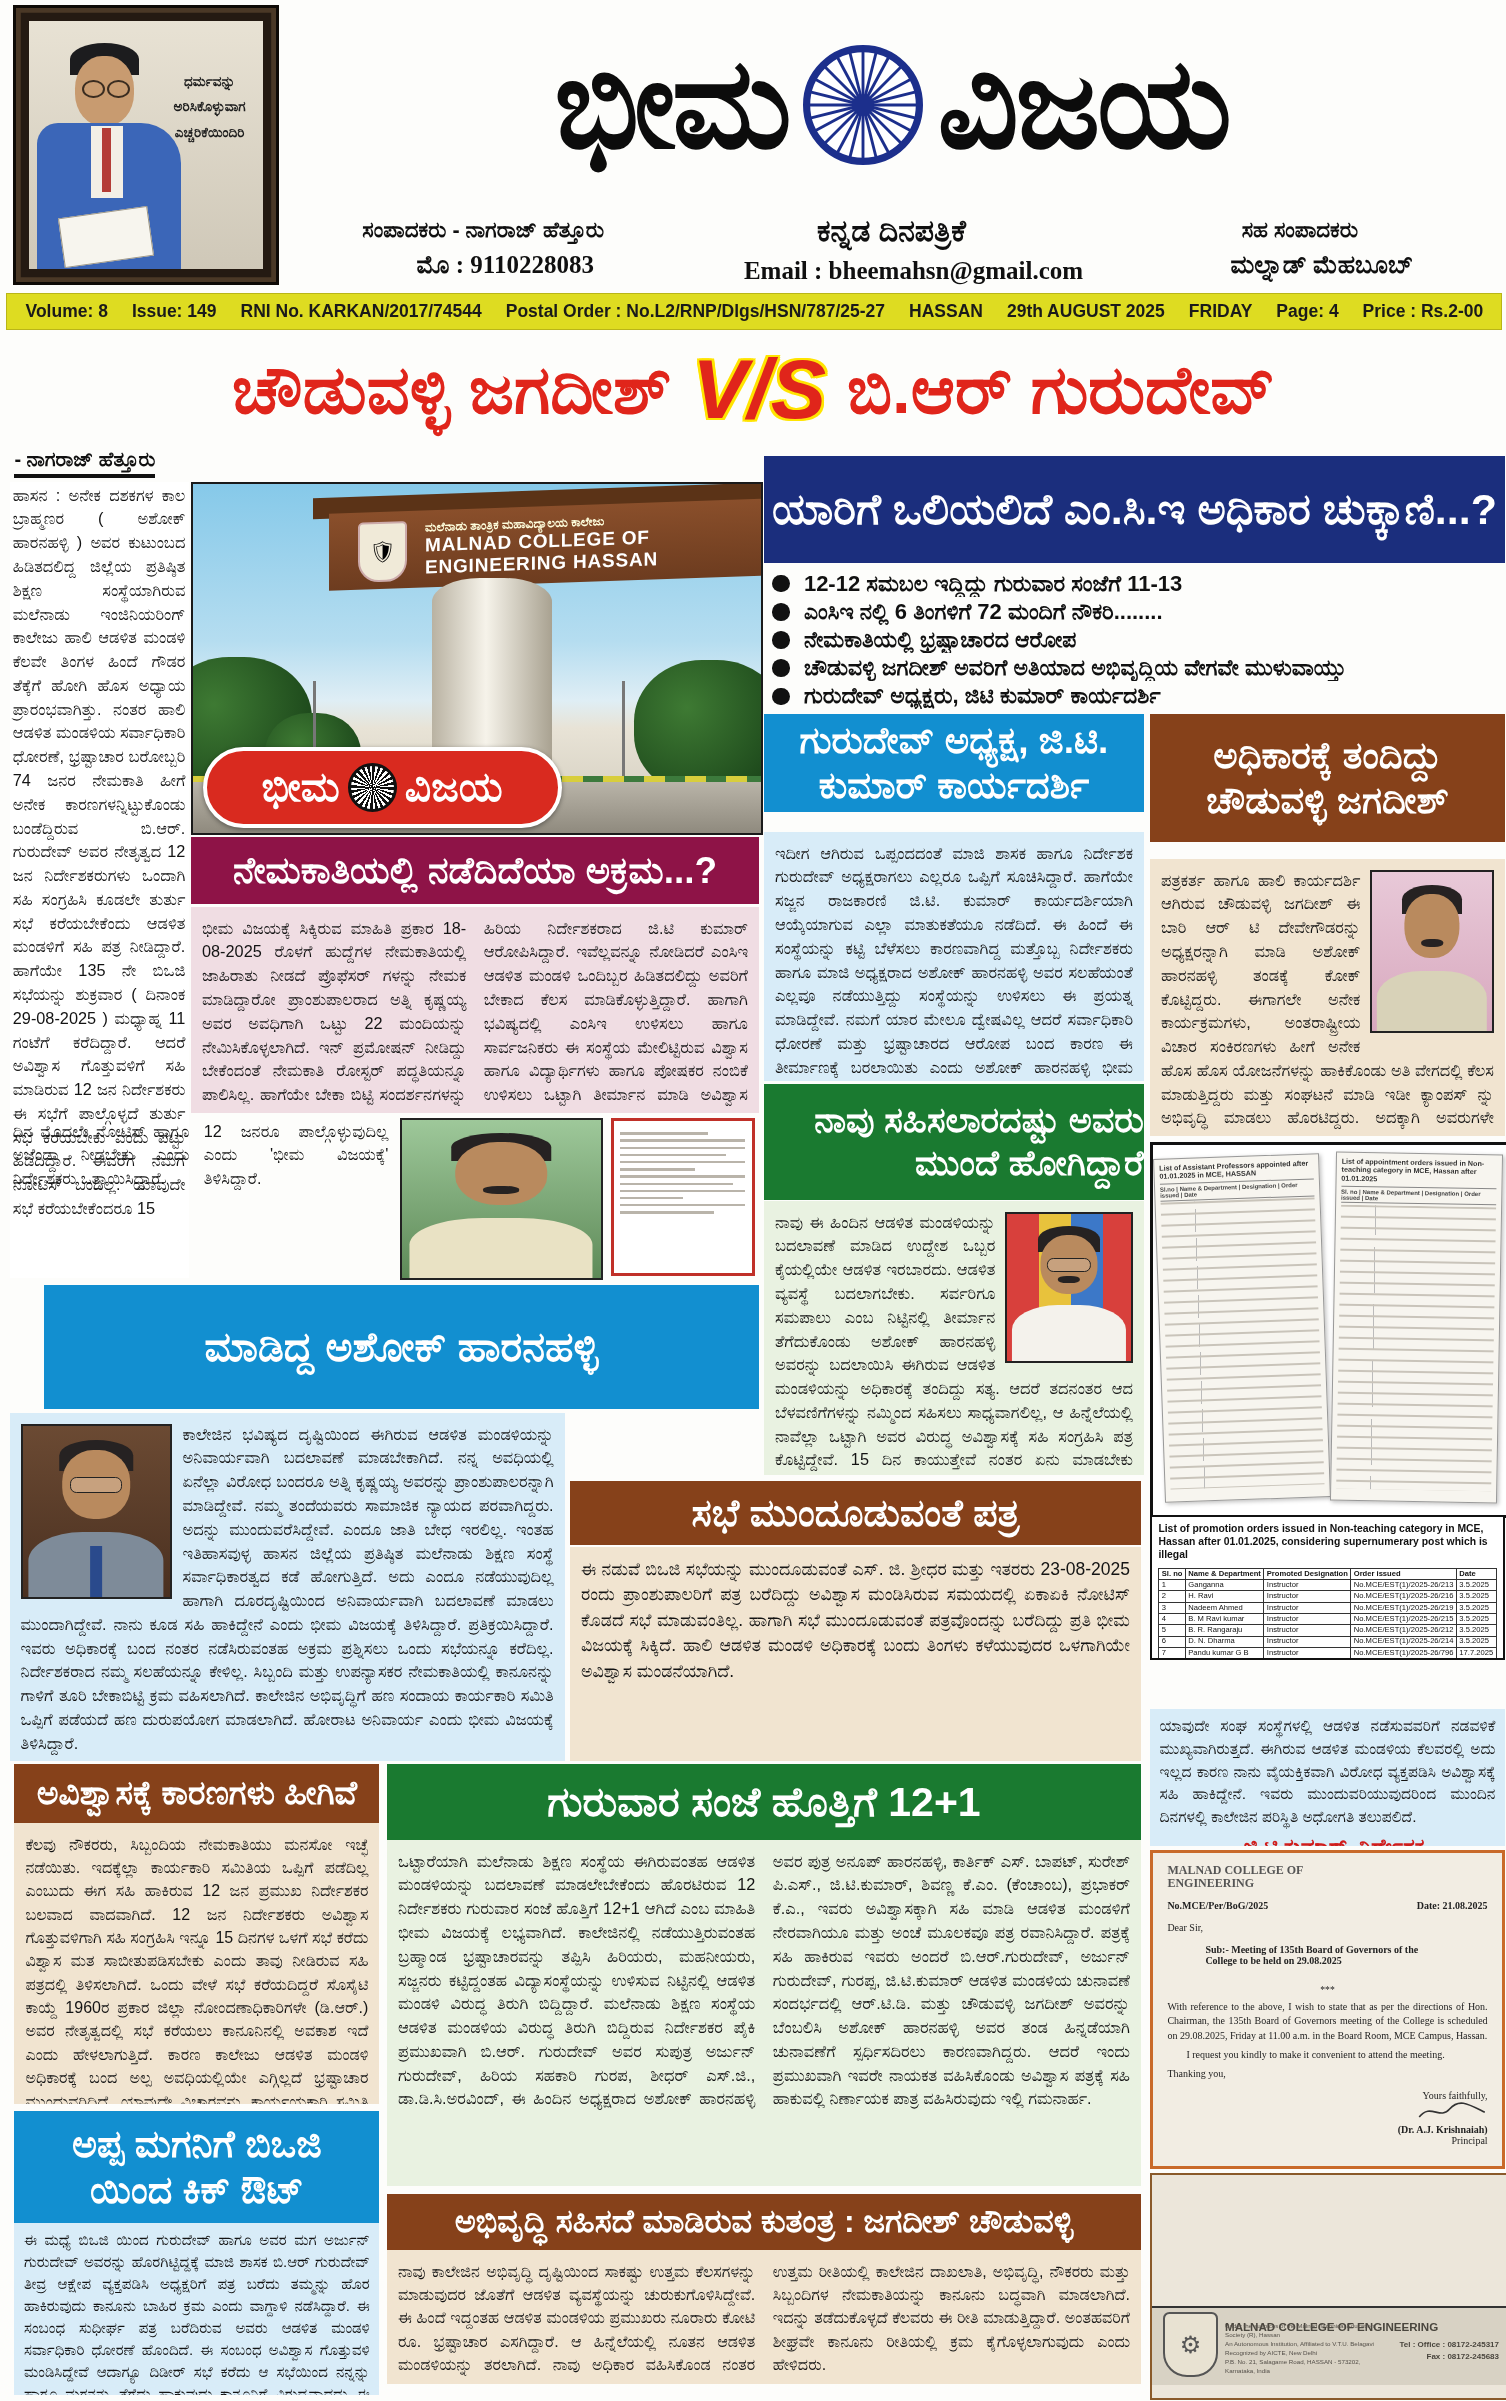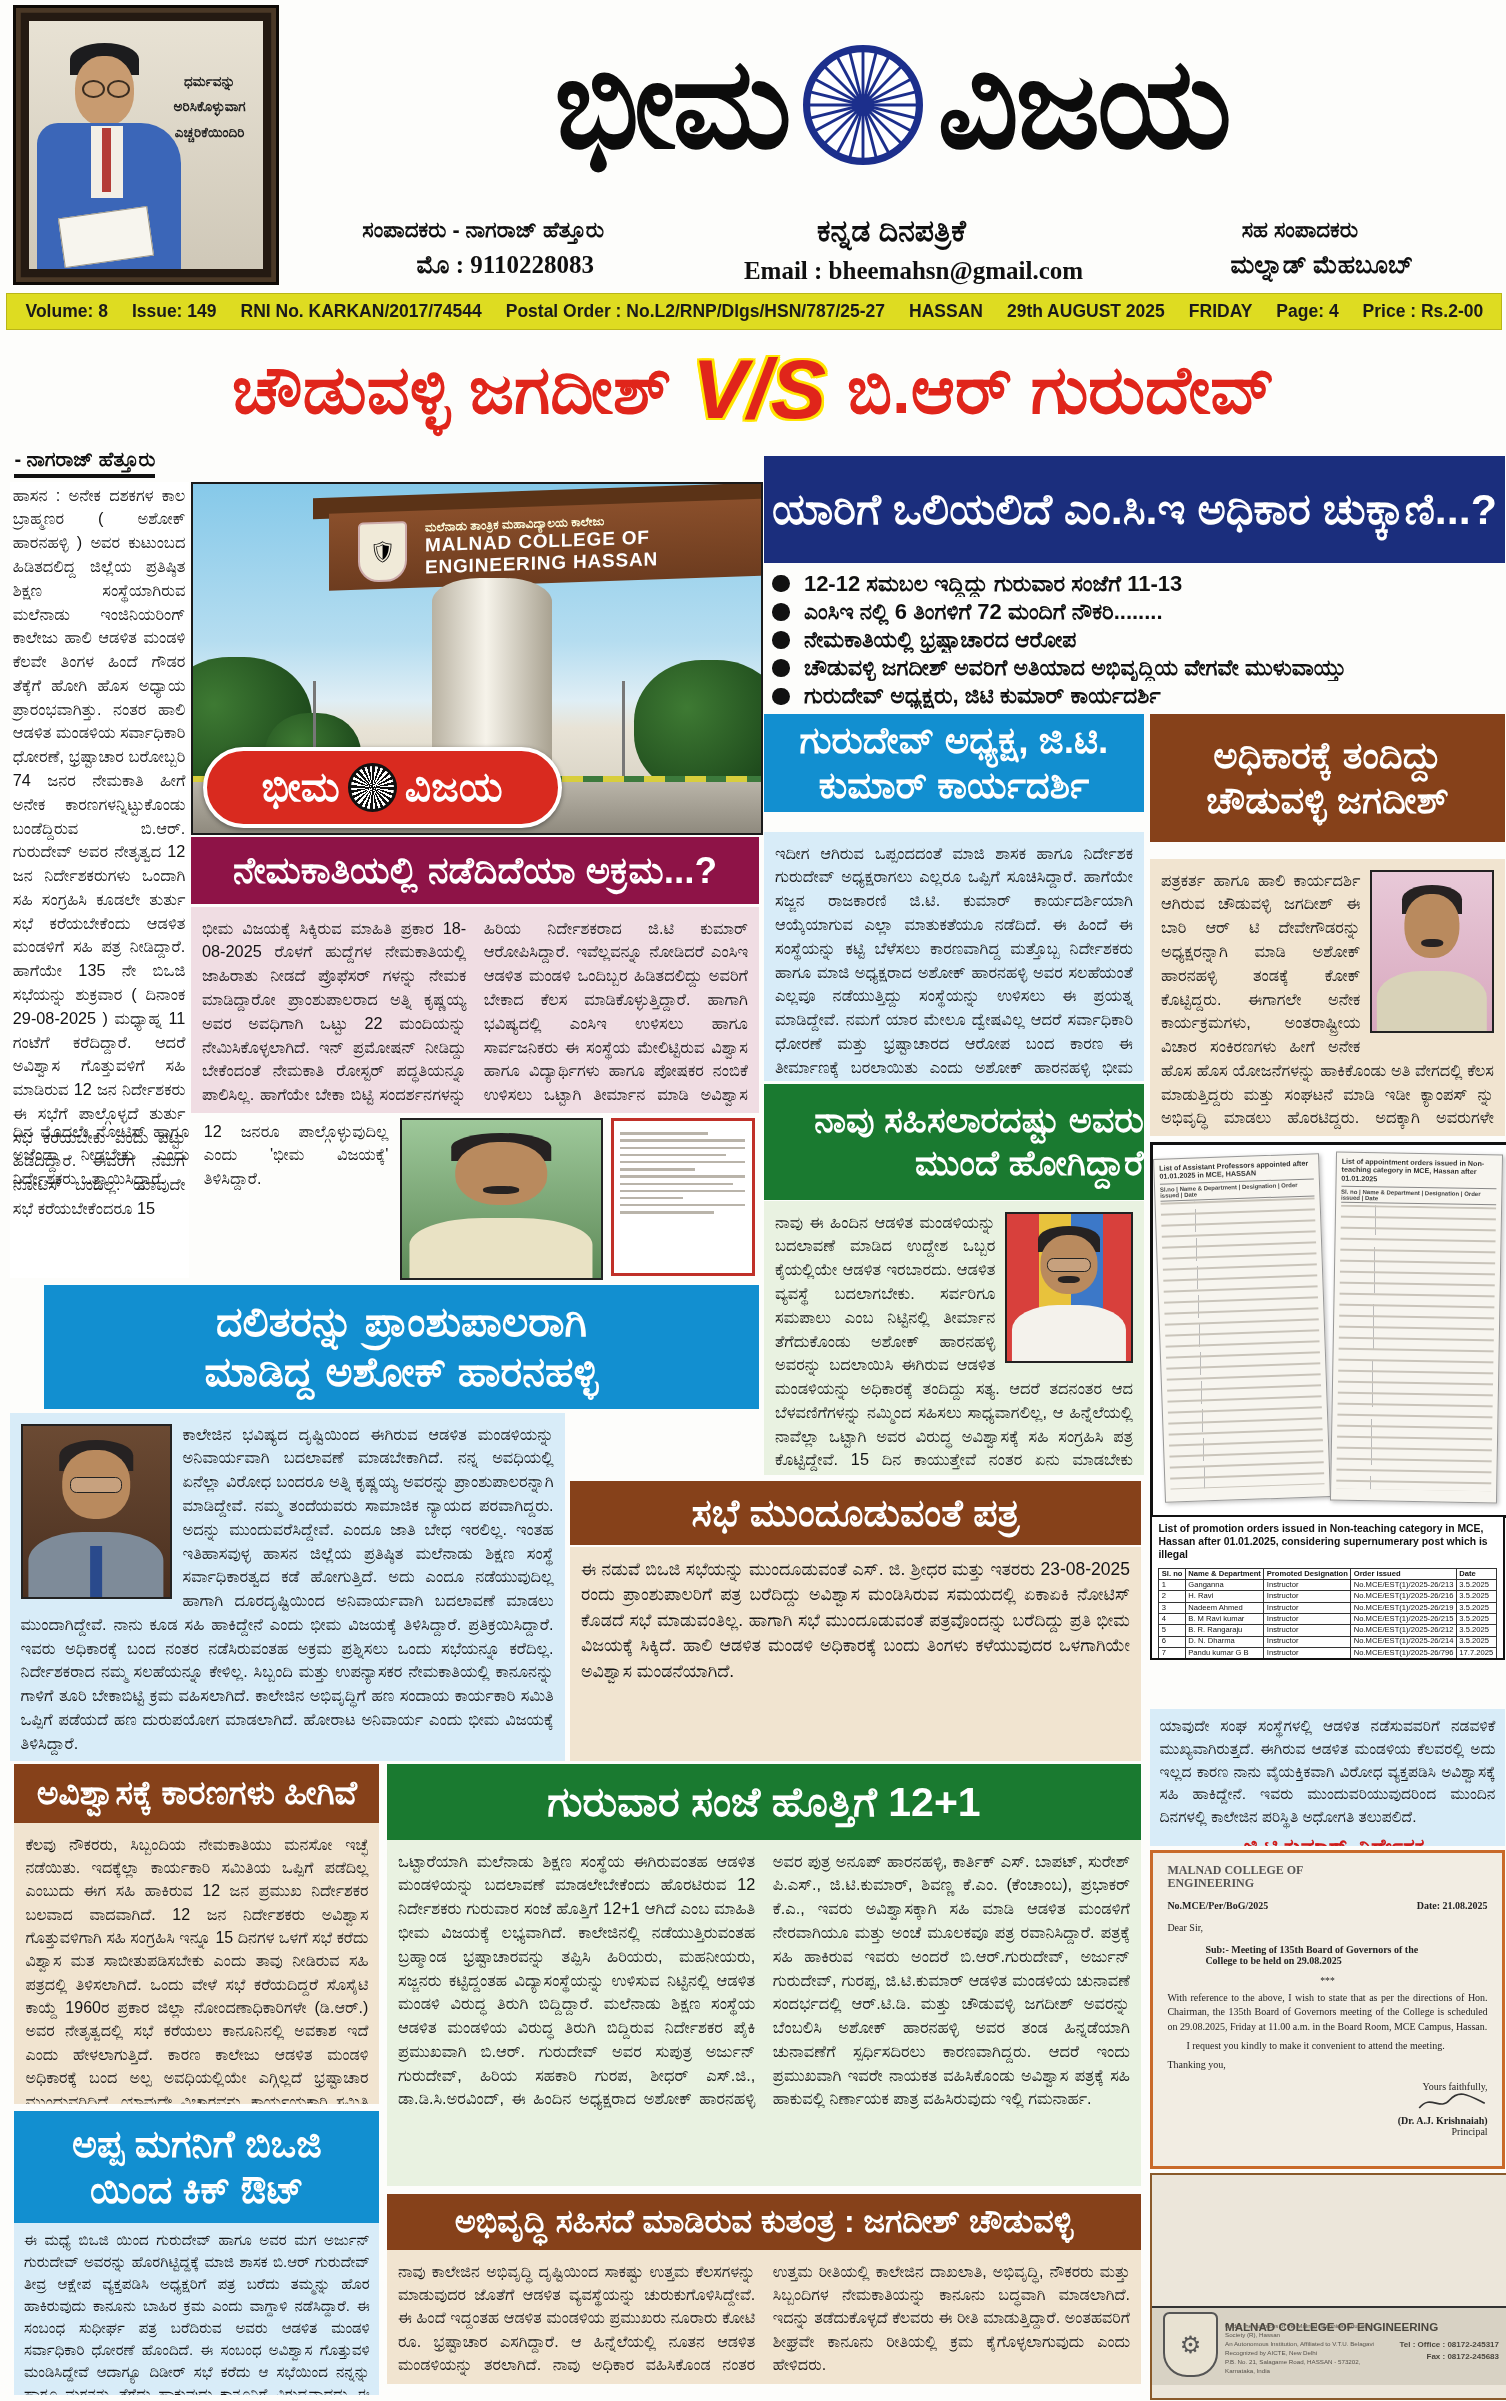--- a/index.html
+++ b/index.html
@@ -87,21 +87,21 @@
   .scan .rows{margin-top:1.6px;height:100%;background:repeating-linear-gradient(#c9c4ba 0 2.4px,transparent 2.4px 11px),repeating-linear-gradient(90deg,transparent 0 22%,#bbb 22% calc(22% + 0.8px),transparent calc(22% + 0.8px) 100%);}
   .promo{left:1150px;top:1515px;width:355px;height:145px;background:#fff;border:2.4px solid #111;padding:4.8px 6.4px;box-sizing:border-box;overflow:hidden;}
   .promo .t{font-size:10.4px;font-weight:bold;color:#111;line-height:1.25;}
   .promo table{width:100%;border-collapse:collapse;margin-top:7px;}
   .promo th,.promo td{border:0.8px solid #333;font-size:7.6px;padding:0.8px 2.4px;color:#111;text-align:left;line-height:1.15;}
   .promo th{font-weight:bold;}
   
   .letter{left:1150px;top:1850px;width:355px;height:319px;background:#f2ede3;border:3.2px solid #c96a2a;padding:11px 14.4px;box-sizing:border-box;font-family:"Liberation Serif",serif;color:#222;overflow:hidden;}
   .mce-logo{font-size:12px;font-weight:bold;color:#555;width:159px;line-height:1.1;}
   .lrow{display:flex;justify-content:space-between;font-size:10px;margin-top:9.6px;font-weight:bold;}
-  .lsub{margin:11px 0 9px 38px;font-size:10px;font-weight:bold;width:239px;}
+  .lsub{margin:11px 0 18px 38px;font-size:10px;font-weight:bold;width:239px;}
   .lstars{text-align:center;font-size:9.6px;}
   .lbody{font-size:10px;text-align:justify;margin-top:4.8px;line-height:1.45;}
   .lsign{margin-top:8px;text-align:right;font-size:10px;}
   .letterhead{left:1150px;top:2173px;width:355px;height:223px;background:#ece6da;border:2.4px solid #8a5a2a;overflow:hidden;}
   .lh-band{position:absolute;left:0;bottom:12.8px;width:100%;height:77px;background:#d8d2c4;border-top:2.4px solid #333;}
   .lh-crest{position:absolute;left:11px;bottom:21px;width:51px;height:61px;background:#e8e2d2;border:2.4px solid #555;border-radius:6.4px 6.4px 24px 24px;display:flex;align-items:center;justify-content:center;font-size:24px;color:#555;}
   .lh-name{position:absolute;left:73px;bottom:65px;font-size:11.6px;font-weight:bold;color:#4a463e;}
   .lh-lines{position:absolute;left:73px;bottom:22px;width:167px;font-size:6.2px;color:#55504a;line-height:1.45;}
   .lh-tel{position:absolute;right:8px;bottom:35px;font-size:8px;font-weight:bold;color:#4a463e;text-align:right;line-height:1.5;}
   
@@ -257,21 +257,20 @@
         <div class="ln"></div>
         <div class="ln" style="width:90%;"></div>
       <div class="ln"></div>
         <div class="ln" style="width:50%;"></div>
         <div class="ln"></div>
         <div class="ln" style="width:75%;"></div>
     </div>
   </div>
 
   <div class="abs hd bg-sky" style="left:44px;top:1285px;width:715px;height:124px;font-size:41px;">
-    <span>ದಲಿತರನ್ನು ಪ್ರಾಂಶುಪಾಲರಾಗಿ</span>
     <span>ಮಾಡಿದ್ದ ಅಶೋಕ್ ಹಾರನಹಳ್ಳಿ</span>
   </div>
   <div class="abs bb bb-blue" style="left:9.6px;top:1413px;width:555px;height:348px;">
     <div class="pic suit" style="float:left;width:147px;height:171px;margin:1.6px 11px 4.8px 0;">
       <div class="hair"></div>
         <div class="head"></div>
         <div class="glasses"></div>
         <div class="torso"></div>
         <div class="tie"></div>
     </div>

